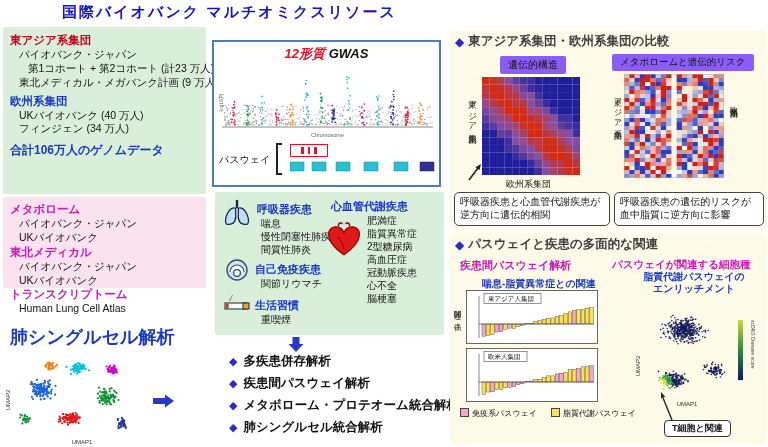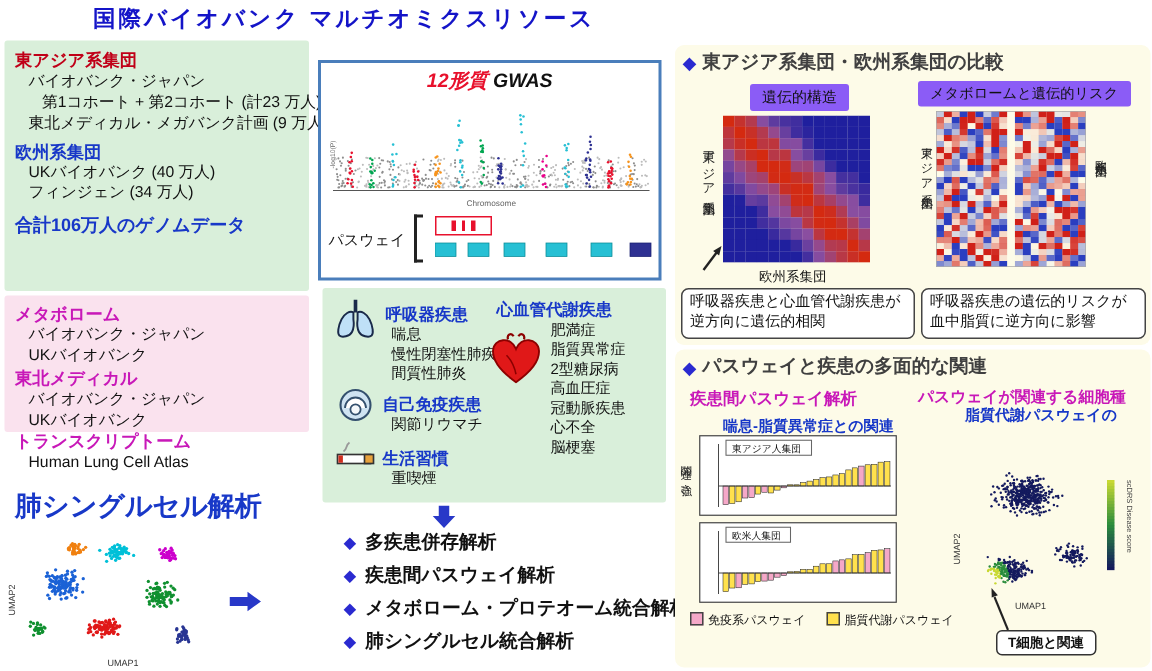--- a/index.html
+++ b/index.html
@@ -2099,20 +2099,21 @@
       <rect x="18" y="3.5" width="43" height="10" fill="#fff" stroke="#666" stroke-width="0.7"></rect>
       <text x="22" y="11.3" font-size="6.5" fill="#111">欧米人集団</text>
     </svg>
 
   <div class="abs legend" style="left:460px;top:408px;">
     <span class="leg-item"><span class="leg-swatch" id="leg0" style="background: rgb(245, 168, 200);"></span><span>免疫系パスウェイ</span></span>
     <span class="leg-item"><span class="leg-swatch" id="leg1" style="background: rgb(255, 225, 77);"></span><span>脂質代謝パスウェイ</span></span>
   </div>
 
   <div class="abs sub-blue" style="left:628px;top:270px;width:132px;text-align:center;">脂質代謝パスウェイの</div>
+  <div class="abs sub-blue" style="left:628px;top:282px;width:132px;text-align:center;">エンリッチメント</div>
   <svg class="abs" id="umapR" style="left:632px;top:296px;" width="128" height="112">
       <circle cx="37.1" cy="30.1" r="0.8" fill="#141a5e"></circle>
       <circle cx="51.4" cy="31.0" r="0.8" fill="#141a5e"></circle>
       <circle cx="57.1" cy="37.9" r="0.8" fill="#141a5e"></circle>
       <circle cx="42.8" cy="35.0" r="0.8" fill="#141a5e"></circle>
       <circle cx="53.5" cy="31.6" r="0.8" fill="#141a5e"></circle>
       <circle cx="53.1" cy="22.5" r="0.8" fill="#141a5e"></circle>
       <circle cx="58.4" cy="39.7" r="0.8" fill="#141a5e"></circle>
       <circle cx="54.0" cy="24.0" r="0.8" fill="#141a5e"></circle>
       <circle cx="55.1" cy="39.9" r="0.8" fill="#141a5e"></circle>

